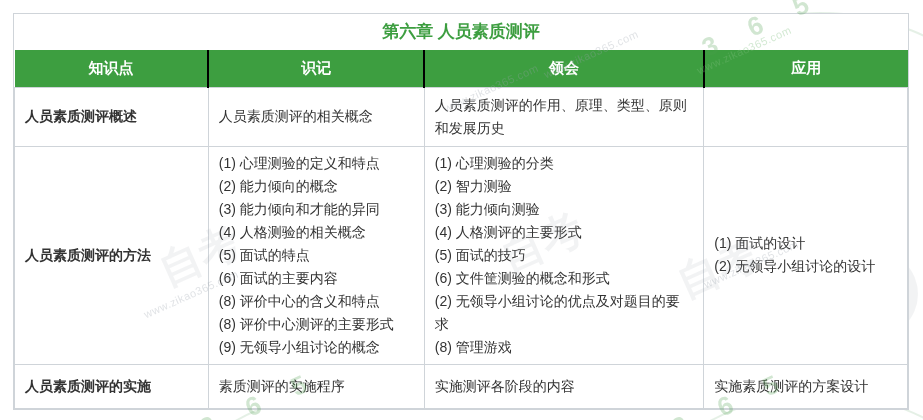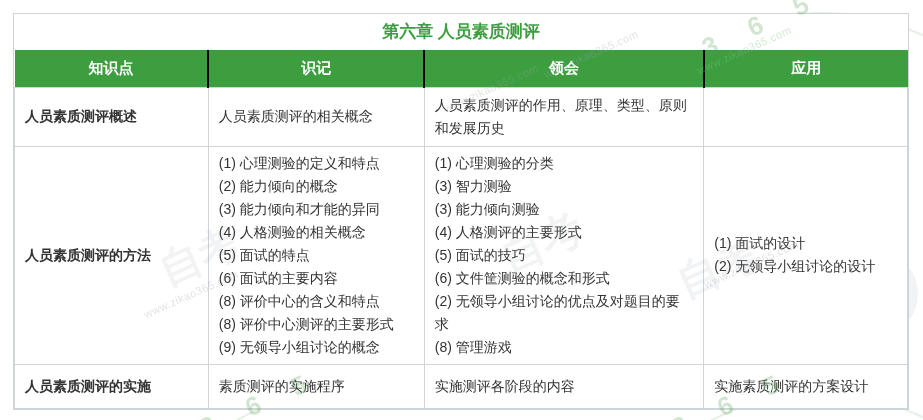--- a/index.html
+++ b/index.html
@@ -149,21 +149,21 @@
               <div class="line">(3) 能力倾向和才能的异同</div>
               <div class="line">(4) 人格测验的相关概念</div>
               <div class="line">(5) 面试的特点</div>
               <div class="line">(6) 面试的主要内容</div>
               <div class="line">(8) 评价中心的含义和特点</div>
               <div class="line">(8) 评价中心测评的主要形式</div>
               <div class="line">(9) 无领导小组讨论的概念</div>
             </td>
           <td>
               <div class="line">(1) 心理测验的分类</div>
-              <div class="line">(3) 智力测验</div>
+              <div class="line">(2) 智力测验</div>
               <div class="line">(3) 能力倾向测验</div>
               <div class="line">(4) 人格测评的主要形式</div>
               <div class="line">(5) 面试的技巧</div>
               <div class="line">(6) 文件筐测验的概念和形式</div>
               <div class="line">(2) 无领导小组讨论的优点及对题目的要求</div>
               <div class="line">(8) 管理游戏</div>
             </td>
           <td>
               <div class="line">(1) 面试的设计</div>
               <div class="line">(2) 无领导小组讨论的设计</div>

